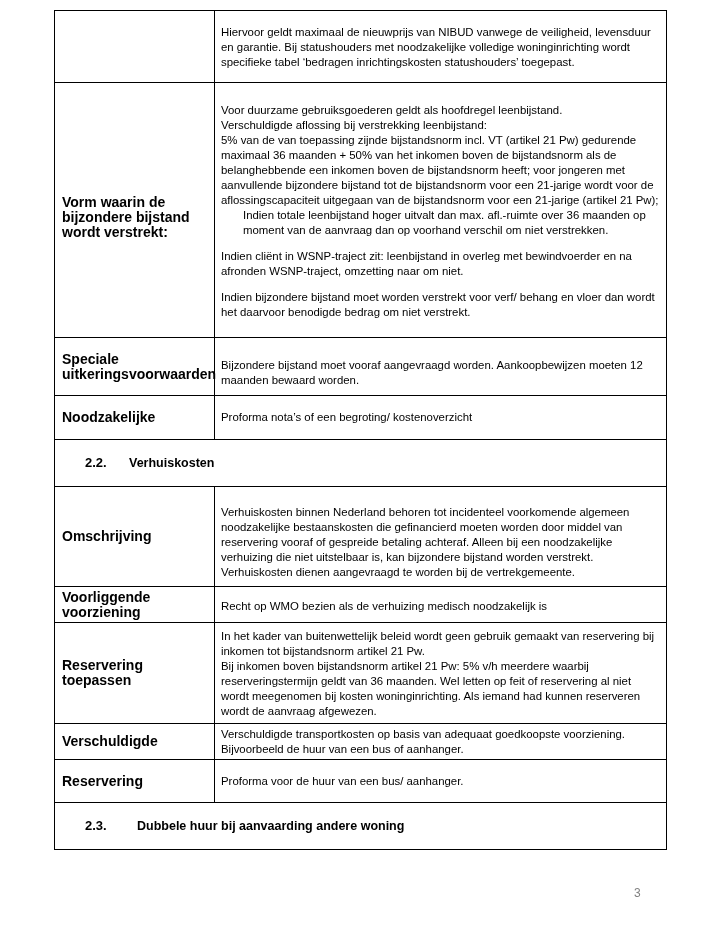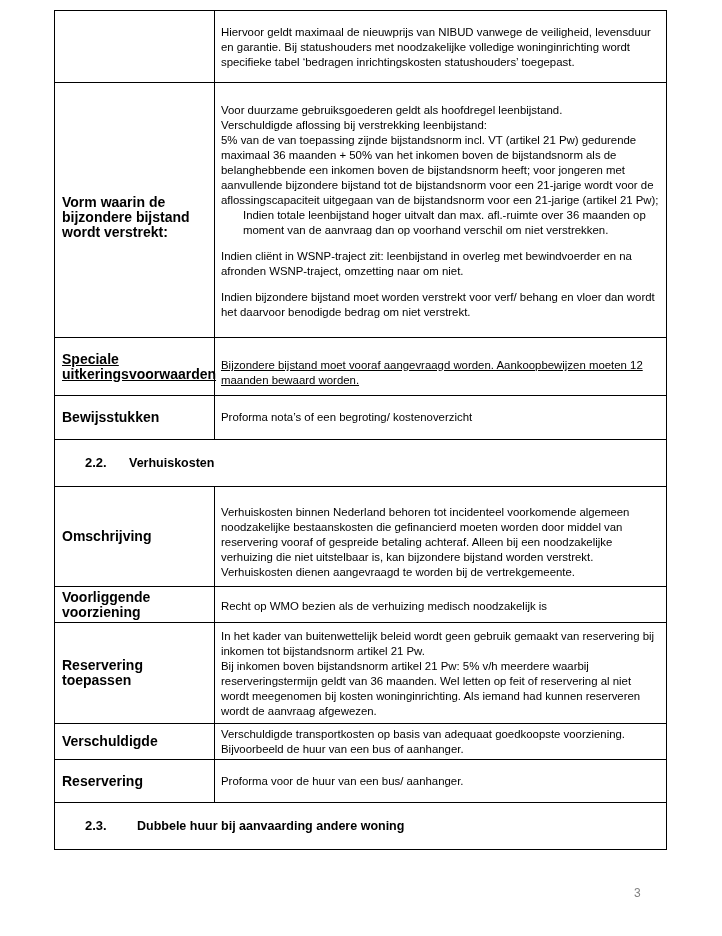--- a/index.html
+++ b/index.html
@@ -90,29 +90,29 @@
         <p class="p">Verschuldigde aflossing bij verstrekking leenbijstand:</p>
         <p class="p">5% van de van toepassing zijnde bijstandsnorm incl. VT (artikel 21 Pw) gedurende maximaal 36 maanden + 50% van het inkomen boven de bijstandsnorm als de belanghebbende een inkomen boven de bijstandsnorm heeft; voor jongeren met aanvullende bijzondere bijstand tot de bijstandsnorm voor een 21-jarige wordt voor de aflossingscapaciteit uitgegaan van de bijstandsnorm voor een 21-jarige (artikel 21 Pw);</p>
         <p class="p indent">Indien totale leenbijstand hoger uitvalt dan max. afl.-ruimte over 36 maanden op moment van de aanvraag dan op voorhand verschil om niet verstrekken.</p>
         <div class="gap"></div>
         <p class="p">Indien cliënt in WSNP-traject zit: leenbijstand in overleg met bewindvoerder en na afronden WSNP-traject, omzetting naar om niet.</p>
         <div class="gap"></div>
         <p class="p">Indien bijzondere bijstand moet worden verstrekt voor verf/ behang en vloer dan wordt het daarvoor benodigde bedrag om niet verstrekt.</p>
       </td>
     </tr>
 
-    <tr style="height:58px;text-decoration:underline;">
+    <tr style="height:58px;">
       <td class="label">Speciale uitkeringsvoorwaarden</td>
       <td class="content" style="padding-top:13px;">
         <p class="p">Bijzondere bijstand moet vooraf aangevraagd worden. Aankoopbewijzen moeten 12 maanden bewaard worden.</p>
       </td>
     </tr>
 
     <tr style="height:44px;">
-      <td class="label">Bewijsstukken</td>
+      <td class="label">Noodzakelijke</td>
       <td class="content middle">
         <p class="p">Proforma nota’s of een begroting/ kostenoverzicht</p>
       </td>
     </tr>
 
     <tr>
       <td class="section" colspan="2">
         <span class="sec-num" style="width:44px;">2.2.</span><span class="sec-title">Verhuiskosten</span>
       </td>
     </tr>

